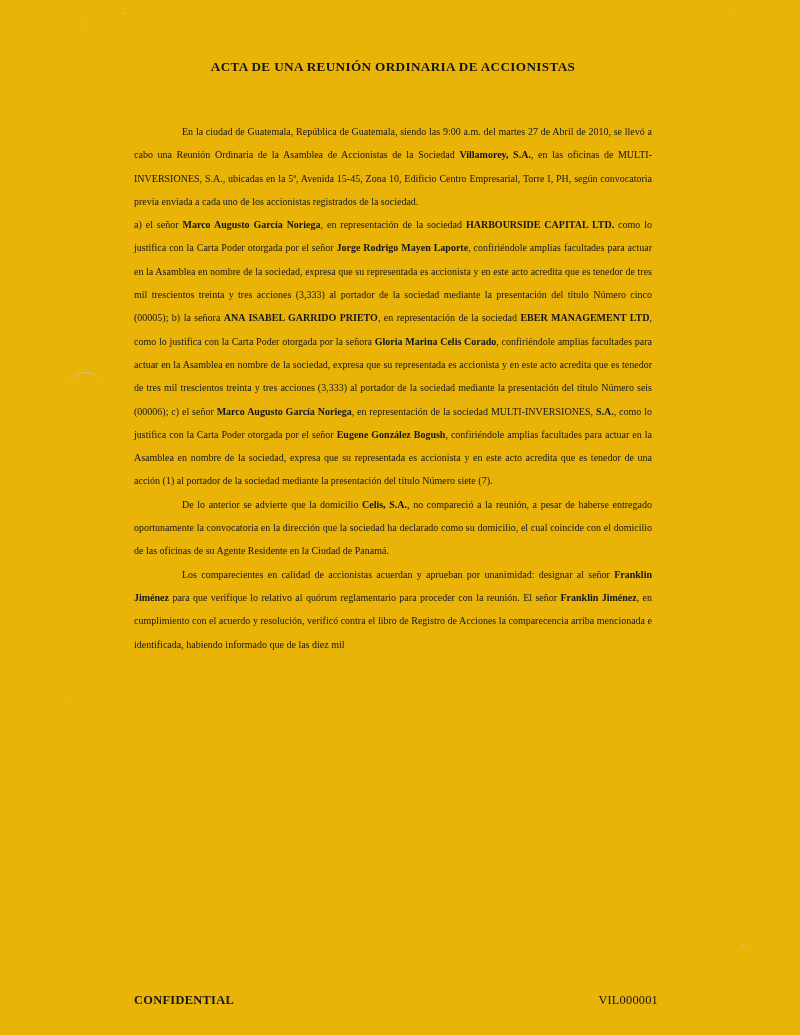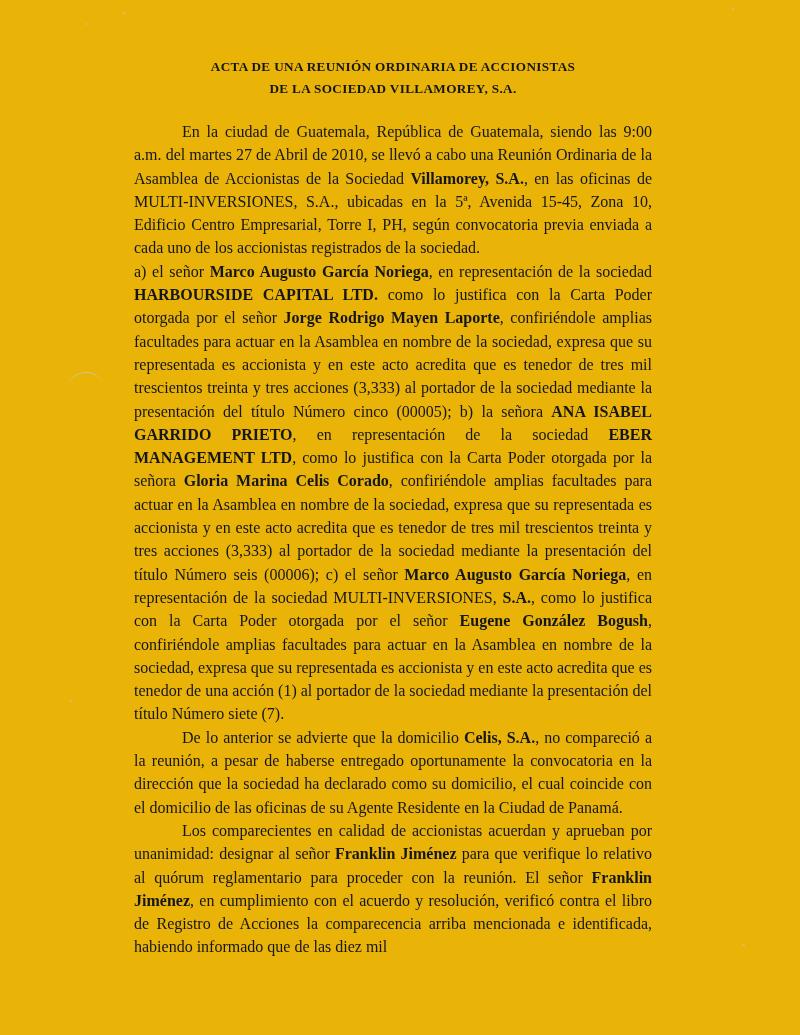--- a/index.html
+++ b/index.html
@@ -48,21 +48,21 @@
     font-size: 13.2px;
     letter-spacing: .35px;
     line-height: 22px;
   }
   .doc-title .line2 { display: block; }
   #body-text {
     position: absolute;
     left: 134px;
     top: 120px;
     width: 518px;
-    font-size: 16px;
+    font-size: 10px;
     line-height: 23.3px;
     text-align: justify;
     text-justify: inter-word;
   }
   #body-text p {
     margin: 0;
     text-indent: 0;
   }
   #body-text p.indented {
     text-indent: 48px;
@@ -95,24 +95,27 @@
   <span class="speckle" style="left:123px;top:12px;width:3px;height:2px;"></span>
   <span class="speckle" style="left:86px;top:23px;width:2px;height:2px;"></span>
   <span class="speckle" style="left:732px;top:8px;width:2px;height:2px;"></span>
   <span class="speckle" style="left:742px;top:944px;width:3px;height:2px;"></span>
   <span class="speckle" style="left:70px;top:700px;width:2px;height:2px;"></span>
 
   <div class="margin-mark"></div>
 
   <div class="doc-title">
     <span>ACTA DE UNA REUNIÓN ORDINARIA DE ACCIONISTAS</span>
-    <span class="line2">DE LA SOCIEDAD  VILLAMOREY, S.A.</span>
   </div>
 
   <div id="body-text">
       <p class="indented"><span>En la ciudad de Guatemala, República de Guatemala, siendo las 9:00 a.m. del martes 27 de Abril de 2010, se llevó a cabo una Reunión Ordinaria de la Asamblea de Accionistas de la Sociedad </span><b>Villamorey, S.A.</b><span>, en las oficinas de MULTI-INVERSIONES, S.A., ubicadas en la 5ª, Avenida 15-45, Zona 10, Edificio Centro Empresarial, Torre I, PH, según convocatoria previa enviada a cada uno de los accionistas registrados de la sociedad.</span></p>
       <p><span>a) el señor </span><b>Marco Augusto García Noriega</b><span>, en representación de la sociedad </span><b>HARBOURSIDE CAPITAL LTD.</b><span> como lo justifica con la Carta Poder otorgada por el señor </span><b>Jorge Rodrigo Mayen Laporte</b><span>, confiriéndole amplias facultades para actuar en la Asamblea en nombre de la sociedad, expresa que su representada es accionista y en este acto acredita que es tenedor de tres mil trescientos treinta y tres acciones (3,333) al portador de la sociedad mediante la presentación del título Número cinco (00005); b) la señora </span><b>ANA ISABEL GARRIDO PRIETO</b><span>, en representación de la sociedad </span><b>EBER MANAGEMENT LTD</b><span>, como lo justifica con la Carta Poder otorgada por la señora </span><b>Gloria Marina Celis Corado</b><span>, confiriéndole amplias facultades para actuar en la Asamblea en nombre de la sociedad, expresa que su representada es accionista y en este acto acredita que es tenedor de tres mil trescientos treinta y tres acciones (3,333) al portador de la sociedad mediante la presentación del título Número seis (00006);  c) el señor </span><b>Marco Augusto García Noriega</b><span>, en representación de la sociedad MULTI-INVERSIONES, </span><b>S.A.</b><span>, como lo justifica con la Carta Poder otorgada por el señor </span><b>Eugene González Bogush</b><span>, confiriéndole amplias facultades para actuar en la Asamblea en nombre de la sociedad, expresa que su representada es accionista y en este acto acredita que es tenedor de una acción (1) al portador de la sociedad mediante la presentación del título Número siete (7).</span></p>
       <p class="indented"><span>De lo anterior se advierte que la domicilio </span><b>Celis, S.A.</b><span>, no compareció a la reunión, a pesar de haberse entregado oportunamente la convocatoria en la dirección que la sociedad ha declarado como su domicilio, el cual coincide con el domicilio de las oficinas de su Agente Residente en la Ciudad de Panamá.</span></p>
       <p class="indented"><span>Los comparecientes en calidad de accionistas acuerdan y aprueban por unanimidad: designar al señor </span><b>Franklin Jiménez</b><span> para que verifique lo relativo al quórum reglamentario para proceder con la reunión. El señor </span><b>Franklin Jiménez</b><span>, en cumplimiento con el acuerdo y resolución, verificó contra el libro de Registro de Acciones la comparecencia arriba mencionada e identificada, habiendo informado que de las diez mil</span></p>
     </div>
 
+  <div class="footer">
+    <span class="confidential">CONFIDENTIAL</span>
+    <span class="bates">VIL000001</span>
+  </div>
 
 </div>
 
 </body></html>

